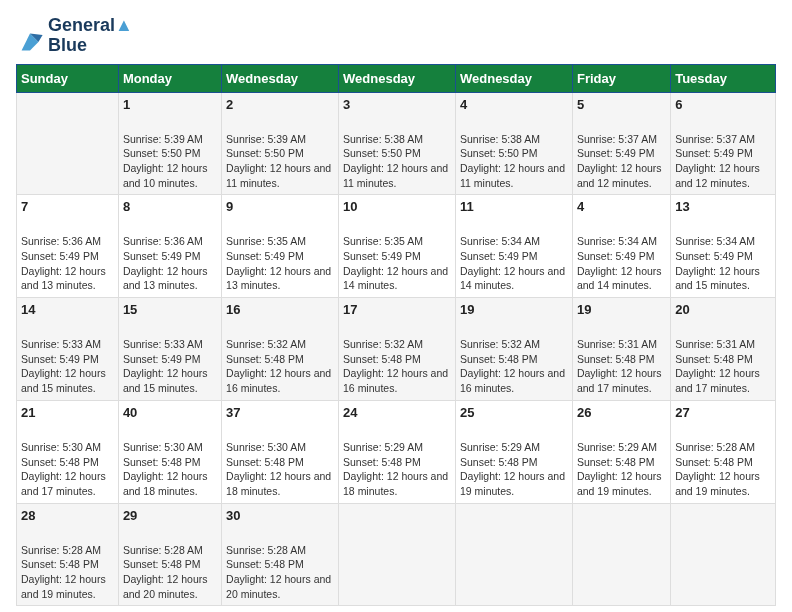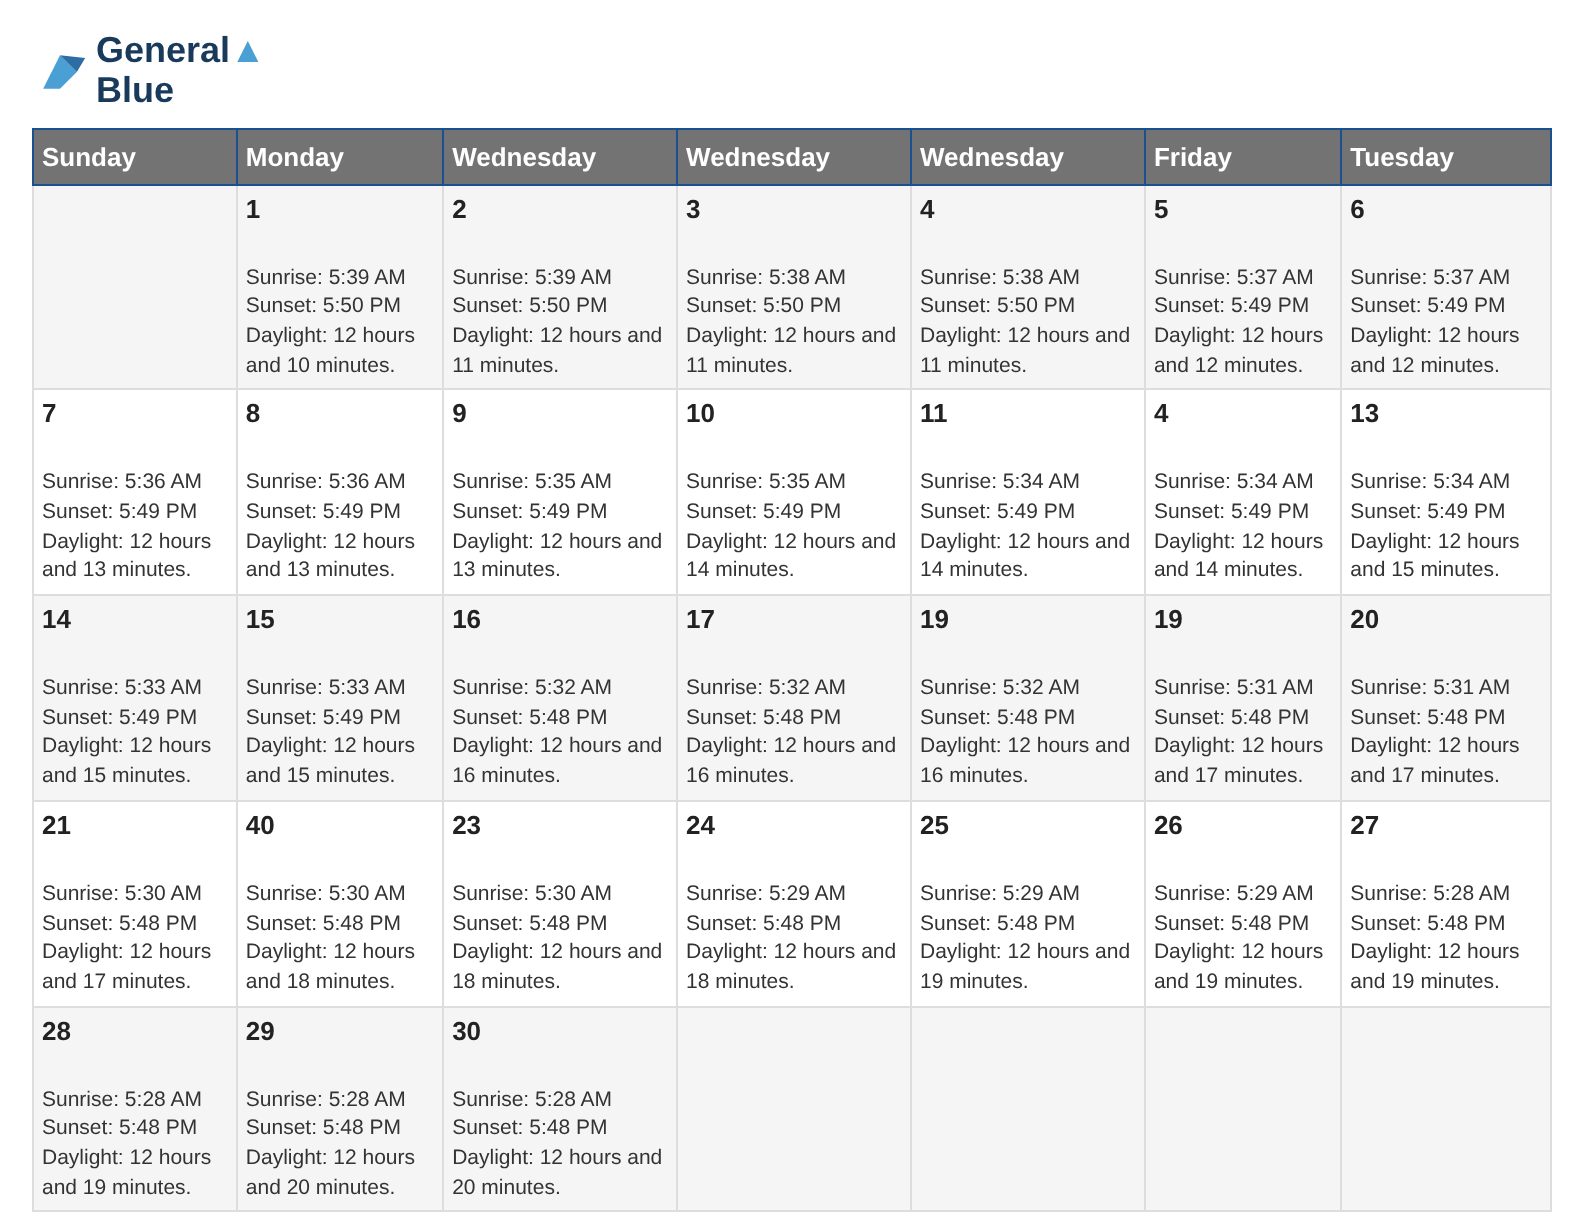--- a/index.html
+++ b/index.html
@@ -11,21 +11,21 @@
       padding: 16px;
     }
     .header-area {
       display: flex;
       justify-content: space-between;
       align-items: flex-start;
       margin-bottom: 8px;
     }
     .logo {
       display: flex;
-      align-items: center;
+      align-items: flex-end;
       gap: 4px;
     }
     .logo-text {
       font-size: 18px;
       font-weight: bold;
       color: #1a3a5c;
       line-height: 1.1;
     }
     .logo-text span {
       color: #4a9fd4;
@@ -46,21 +46,21 @@
       font-size: 16px;
       color: #333;
       font-weight: normal;
     }
     table {
       width: 100%;
       border-collapse: collapse;
       font-size: 11px;
     }
     thead tr {
-      background-color: #737373;
+      background-color: #15803d;
       color: #fff;
     }
     thead th {
       padding: 6px 4px;
       text-align: left;
       font-size: 13px;
       font-weight: bold;
       border: 1px solid #1a5090;
     }
     tbody tr {
@@ -303,21 +303,21 @@
       </td>
         <td>
         <span class="day-number">40</span>
         <div class="day-detail">
           Sunrise: 5:30 AM<br>
           Sunset: 5:48 PM<br>
           Daylight: 12 hours and 18 minutes.
         </div>
       </td>
         <td>
-        <span class="day-number">23</span>
+        <span class="day-number">37</span>
         <div class="day-detail">
           Sunrise: 5:30 AM<br>
           Sunset: 5:48 PM<br>
           Daylight: 12 hours and 18 minutes.
         </div>
       </td>
         <td>
         <span class="day-number">24</span>
         <div class="day-detail">
           Sunrise: 5:29 AM<br>

